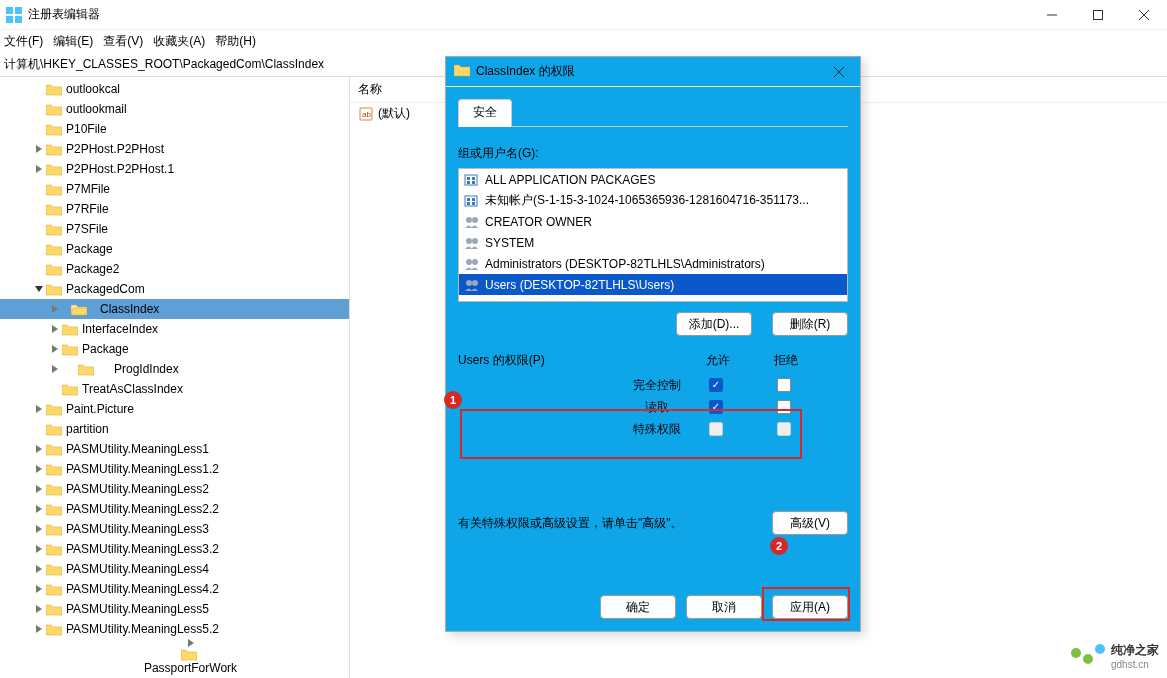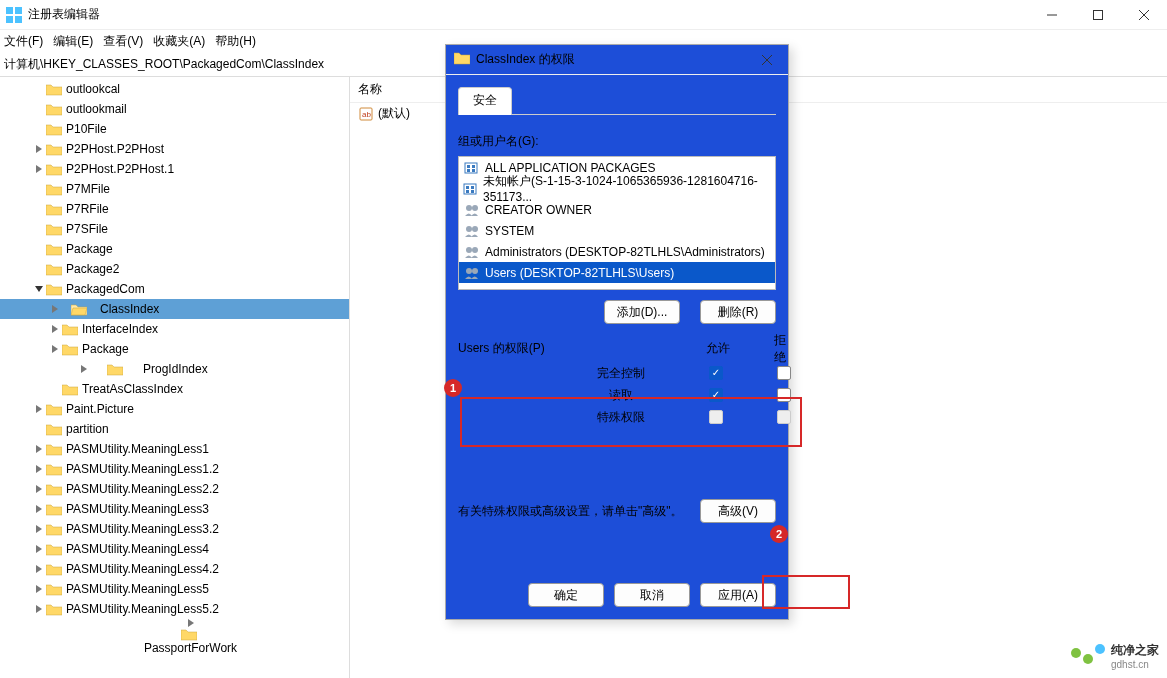--- a/index.html
+++ b/index.html
@@ -33,21 +33,21 @@
 
   
   .tree { padding: 2px 0; }
   .tree-row { display: flex; align-items: center; height: 20px; font-size: 12px; cursor: default; white-space: nowrap; }
   .expander { width: 14px; height: 14px; display: inline-flex; align-items: center; justify-content: center; color: #555; font-size: 10px; }
   .folder-icon { width: 16px; height: 14px; margin-right: 4px; }
   .tree-row.selected { background: #5ea0d6; }
   .tree-row.selected .label { background: #5ea0d6; }
 
   
-  .dialog { position: absolute; left: 445px; top: 44px; width: 344px; height: 576px; background: #1d4ed8; border: 1px solid #aaa; box-shadow: 4px 4px 10px rgba(0,0,0,0.15); }
+  .dialog { position: absolute; left: 445px; top: 56px; width: 416px; height: 576px; background: #0ea5e9; border: 1px solid #aaa; box-shadow: 4px 4px 10px rgba(0,0,0,0.15); }
   .dialog-titlebar { height: 30px; display: flex; align-items: center; padding-left: 8px; border-bottom: 1px solid #eee; }
   .dialog-titlebar .folder-mini { margin-right: 6px; }
   .dialog-close { position: absolute; right: 0; top: 0; width: 42px; height: 30px; display: flex; align-items: center; justify-content: center; }
   .dialog-body { padding: 8px 12px 12px 12px; }
 
   .tab-strip { display: flex; height: 28px; margin-top: 4px; }
   .tab { padding: 4px 14px; border: 1px solid #ccc; border-bottom: none; border-radius: 4px 4px 0 0; background: #fff; font-size: 12px; }
   .tab-content { border-top: 1px solid #ccc; margin-top: -1px; padding-top: 12px; }
 
   .section-label { font-size: 12px; margin: 6px 0; }
@@ -254,21 +254,21 @@
           <span class="expander">
             <svg width="8" height="8">
               <path d="M1 0 L7 4 L1 8 Z" fill="#777"></path>
             </svg>
           </span>
           <span class="folder-icon"><svg width="16" height="14">
               <path d="M0 3 h5 l2 2 h9 v8 h-16 z" fill="#ffd867" stroke="#caa63e" stroke-width="0.5"></path>
             </svg></span>
           <span class="label">Package</span>
         </div>
-        <div class="tree-row" style="padding-left: 77px; gap: 16px;">
+        <div class="tree-row" style="padding-left: 48px; gap: 16px;">
           <span class="expander">
             <svg width="8" height="8">
               <path d="M1 0 L7 4 L1 8 Z" fill="#777"></path>
             </svg>
           </span>
           <span class="folder-icon"><svg width="16" height="14">
               <path d="M0 3 h5 l2 2 h9 v8 h-16 z" fill="#ffd867" stroke="#caa63e" stroke-width="0.5"></path>
             </svg></span>
           <span class="label">ProgIdIndex</span>
         </div>
@@ -311,20 +311,31 @@
         <div class="tree-row" style="padding-left: 32px;">
           <span class="expander">
             <svg width="8" height="8">
               <path d="M1 0 L7 4 L1 8 Z" fill="#777"></path>
             </svg>
           </span>
           <span class="folder-icon"><svg width="16" height="14">
               <path d="M0 3 h5 l2 2 h9 v8 h-16 z" fill="#ffd867" stroke="#caa63e" stroke-width="0.5"></path>
             </svg></span>
           <span class="label">PASMUtility.MeaningLess1.2</span>
+        </div>
+        <div class="tree-row" style="padding-left: 32px;">
+          <span class="expander">
+            <svg width="8" height="8">
+              <path d="M1 0 L7 4 L1 8 Z" fill="#777"></path>
+            </svg>
+          </span>
+          <span class="folder-icon"><svg width="16" height="14">
+              <path d="M0 3 h5 l2 2 h9 v8 h-16 z" fill="#ffd867" stroke="#caa63e" stroke-width="0.5"></path>
+            </svg></span>
+          <span class="label">PASMUtility.MeaningLess2</span>
         </div>
         <div class="tree-row" style="padding-left: 32px;">
           <span class="expander">
             <svg width="8" height="8">
               <path d="M1 0 L7 4 L1 8 Z" fill="#777"></path>
             </svg>
           </span>
           <span class="folder-icon"><svg width="16" height="14">
               <path d="M0 3 h5 l2 2 h9 v8 h-16 z" fill="#ffd867" stroke="#caa63e" stroke-width="0.5"></path>
             </svg></span>

